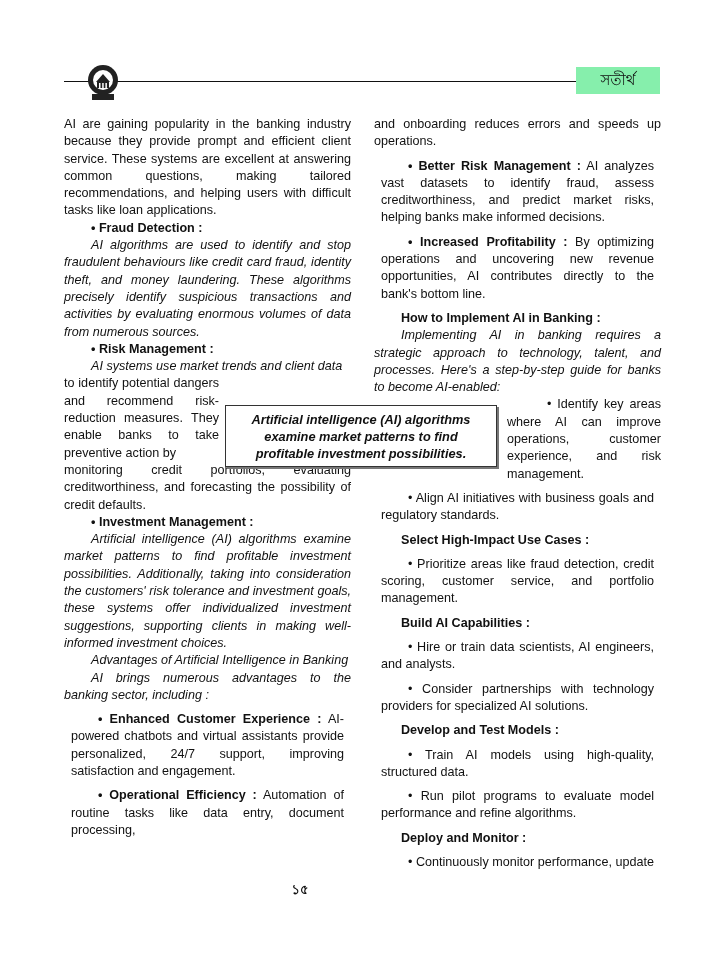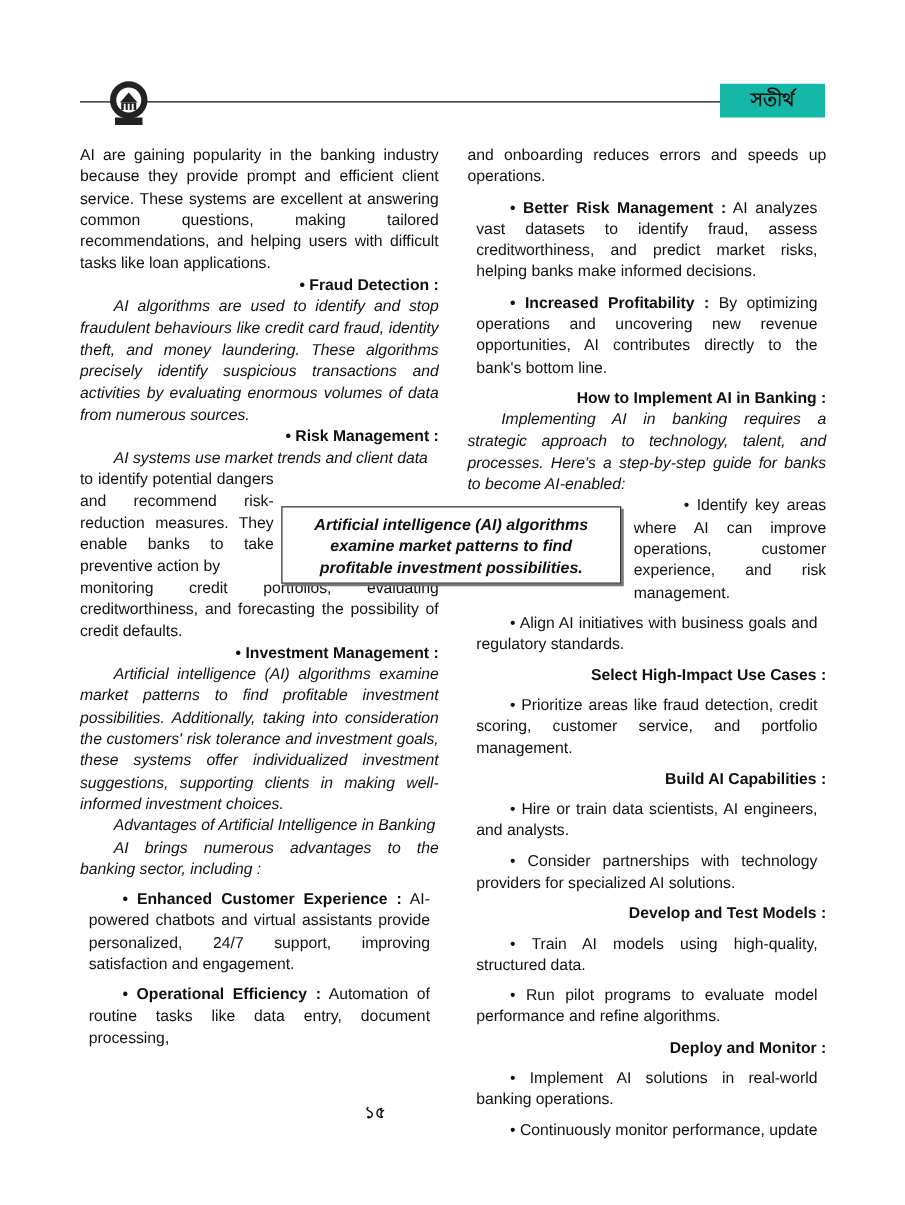--- a/index.html
+++ b/index.html
@@ -1,28 +1,28 @@
 <!DOCTYPE html>
 <html><head>
 <meta charset="utf-8">
 <style>
   html, body { margin: 0; padding: 0; background: #ffffff; }
   body { width: 724px; height: 964px; position: relative; overflow: hidden;
          font-family: "Liberation Sans", "DejaVu Sans", sans-serif; color: #111; }
   .header-rule { position: absolute; left: 64px; top: 81px; width: 512px; height: 1px; background: #111; }
   .logo { position: absolute; left: 86px; top: 64px; width: 34px; height: 38px; }
-  .badge { position: absolute; left: 576px; top: 67px; width: 84px; height: 27px; background: #14b8a6;
+  .badge { position: absolute; left: 576px; top: 67px; width: 84px; height: 27px; background: #86efac;
            display: flex; align-items: center; justify-content: center;
-           font-family: "DejaVu Sans", sans-serif; font-weight: bold; font-size: 15px; color: #111; }
+           font-family: "DejaVu Sans", sans-serif; font-weight: normal; font-size: 15px; color: #111; }
   .col { position: absolute; top: 116px; width: 287px; font-size: 12.6px; line-height: 17.3px; }
   .col.left { left: 64px; }
   .col.right { left: 374px; }
   .p { margin: 0; text-align: justify; }
   .ind { text-indent: 27px; font-style: italic; }
-  .h { margin: 0; font-weight: bold; padding-left: 27px; text-align: right; }
+  .h { margin: 0; font-weight: bold; padding-left: 27px; }
   .b { font-weight: bold; }
   .bul { margin: 7px; text-align: justify; text-indent: 27px; }
   .wrap-left { float: left; width: 155px; text-align: justify; margin: 0; }
   .quote { position: absolute; left: 225px; top: 405px; width: 272px; height: 62px;
            border: 1px solid #333; box-shadow: 2px 2px 0 #777; background: #fff;
            display: flex; align-items: center; justify-content: center; text-align: center;
            font-weight: bold; font-style: italic; font-size: 12.8px; line-height: 17px; padding: 0 8px; box-sizing: border-box; }
   .right-wrap { margin: 0; margin-left: 133px; text-align: justify; }
   .pagenum { position: absolute; left: 0; width: 600px; top: 880px; text-align: center;
              font-family: "DejaVu Sans", sans-serif; font-weight: bold; font-size: 13px; }
@@ -72,17 +72,16 @@
   <p class="bul">• Align AI initiatives with business goals and regulatory standards.</p>
   <p class="h">Select High-Impact Use Cases :</p>
   <p class="bul">• Prioritize areas like fraud detection, credit scoring, customer service, and portfolio management.</p>
   <p class="h">Build AI Capabilities :</p>
   <p class="bul">• Hire or train data scientists, AI engineers, and analysts.</p>
   <p class="bul">• Consider partnerships with technology providers for specialized AI solutions.</p>
   <p class="h">Develop and Test Models :</p>
   <p class="bul">• Train AI models using high-quality, structured data.</p>
   <p class="bul">• Run pilot programs to evaluate model performance and refine algorithms.</p>
   <p class="h">Deploy and Monitor :</p>
-  <p class="bul">• Implement AI solutions in real-world banking operations.</p>
   <p class="bul">• Continuously monitor performance, update</p>
 </div>
 
 <div class="pagenum">১৫</div>
 
 </body></html>

